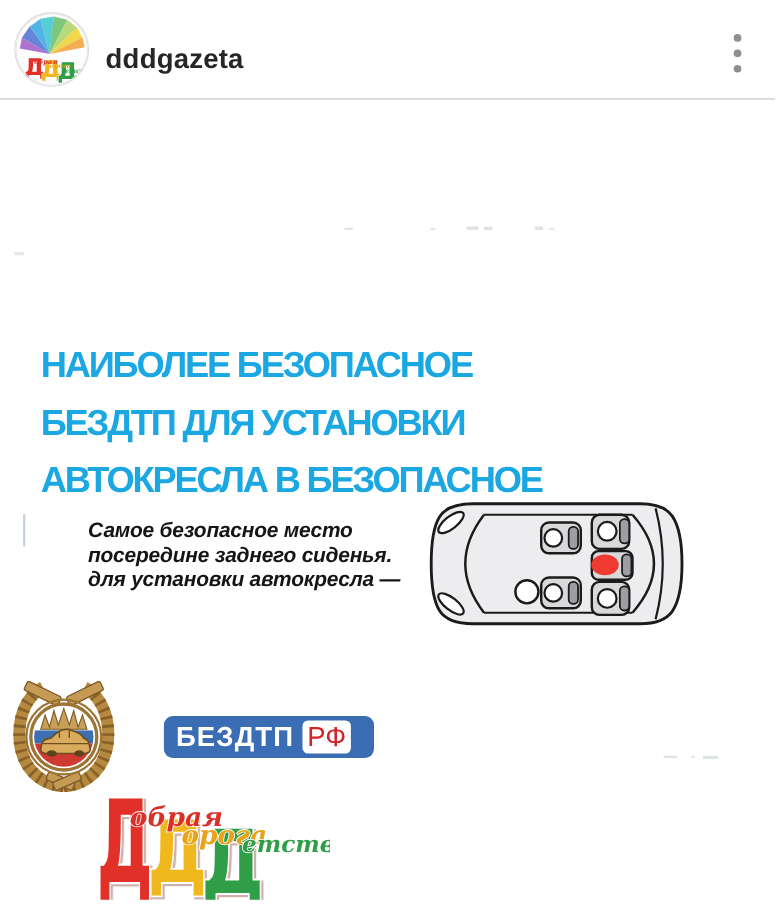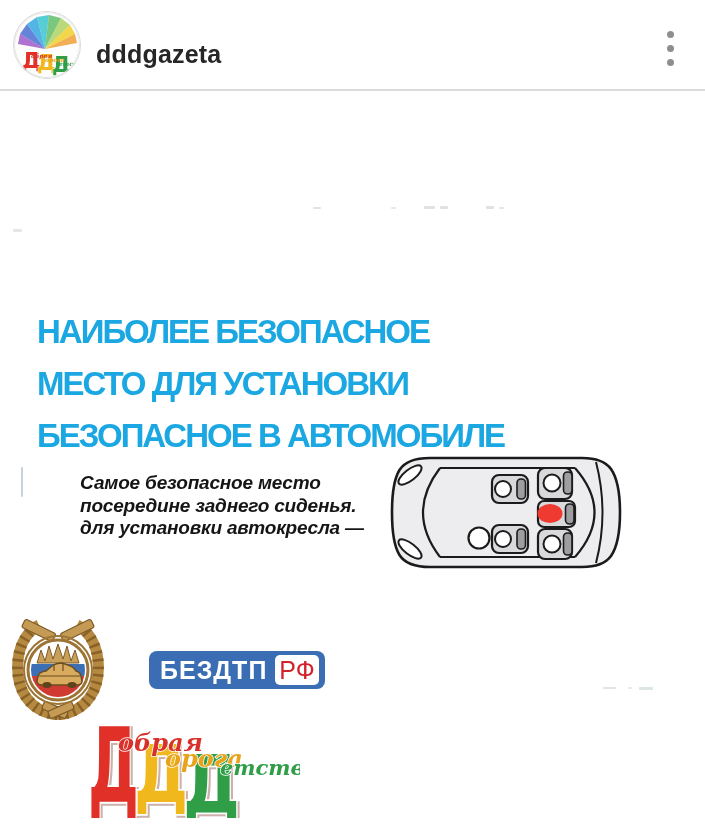--- a/index.html
+++ b/index.html
@@ -37,21 +37,21 @@
     position:absolute;left:80px;top:381px;
     font-size:19px;line-height:22.5px;font-weight:bold;font-style:italic;
     color:#151515;letter-spacing:-0.2px;white-space:nowrap;
   }
 
   .car-svg{position:absolute;left:390px;top:364px;}
   .gibdd-svg{position:absolute;left:10px;top:527px;}
 
   .bezdtp{
     position:absolute;left:149px;top:560px;height:38px;background:#3a6db3;
-    border-radius:8px;display:flex;align-items:center;padding:0 6px 0 11px;box-sizing:border-box;
+    border-radius:8px;display:flex;align-items:center;padding:0 21px 0 11px;box-sizing:border-box;
   }
   .bezdtp-label{color:#ffffff;font-weight:bold;font-size:25px;letter-spacing:1px;}
   .bezdtp-rf{
     margin-left:8px;background:#ffffff;color:#d2232a;font-weight:normal;font-size:25px;
     border-radius:5px;height:30px;line-height:30px;padding:0 4px;
   }
 
   .ddd-svg{position:absolute;left:85px;top:627px;}
   .ddd-big{font-family:"DejaVu Sans",sans-serif;font-weight:bold;}
   .ddd-word{font-family:"DejaVu Serif",serif;font-weight:bold;font-style:italic;}
@@ -116,22 +116,22 @@
     <div class="mark" style="left:499px;top:116px;width:5px;height:2px;background:#e6e6e6;"></div>
     <div class="mark" style="left:13px;top:138px;width:9px;height:3px;background:#e6e6e6;"></div>
     <div class="mark" style="left:21px;top:376px;width:2px;height:30px;background:#c6d2e0;"></div>
     <div class="mark" style="left:603px;top:596px;width:13px;height:2px;background:#dde7e2;"></div>
     <div class="mark" style="left:628px;top:596px;width:4px;height:2px;background:#e2eae6;"></div>
     <div class="mark" style="left:639px;top:596px;width:14px;height:3px;background:#dde7e2;"></div>
   </div>
 
   <div class="headline">
     <div>НАИБОЛЕЕ БЕЗОПАСНОЕ</div>
-    <div>МЕСТО ДЛЯ УСТАНОВКИ</div>
-    <div>БЕЗОПАСНОЕ В АВТОМОБИЛЕ</div>
+    <div>БЕЗДТП ДЛЯ УСТАНОВКИ</div>
+    <div>АВТОКРЕСЛА В БЕЗОПАСНОЕ</div>
   </div>
 
   <div class="caption">
     <div>Самое безопасное место</div>
     <div>посередине заднего сиденья.</div>
     <div>для установки автокресла —</div>
   </div>
 
   <svg class="car-svg" width="238" height="118" viewBox="0 0 238 118">
 

